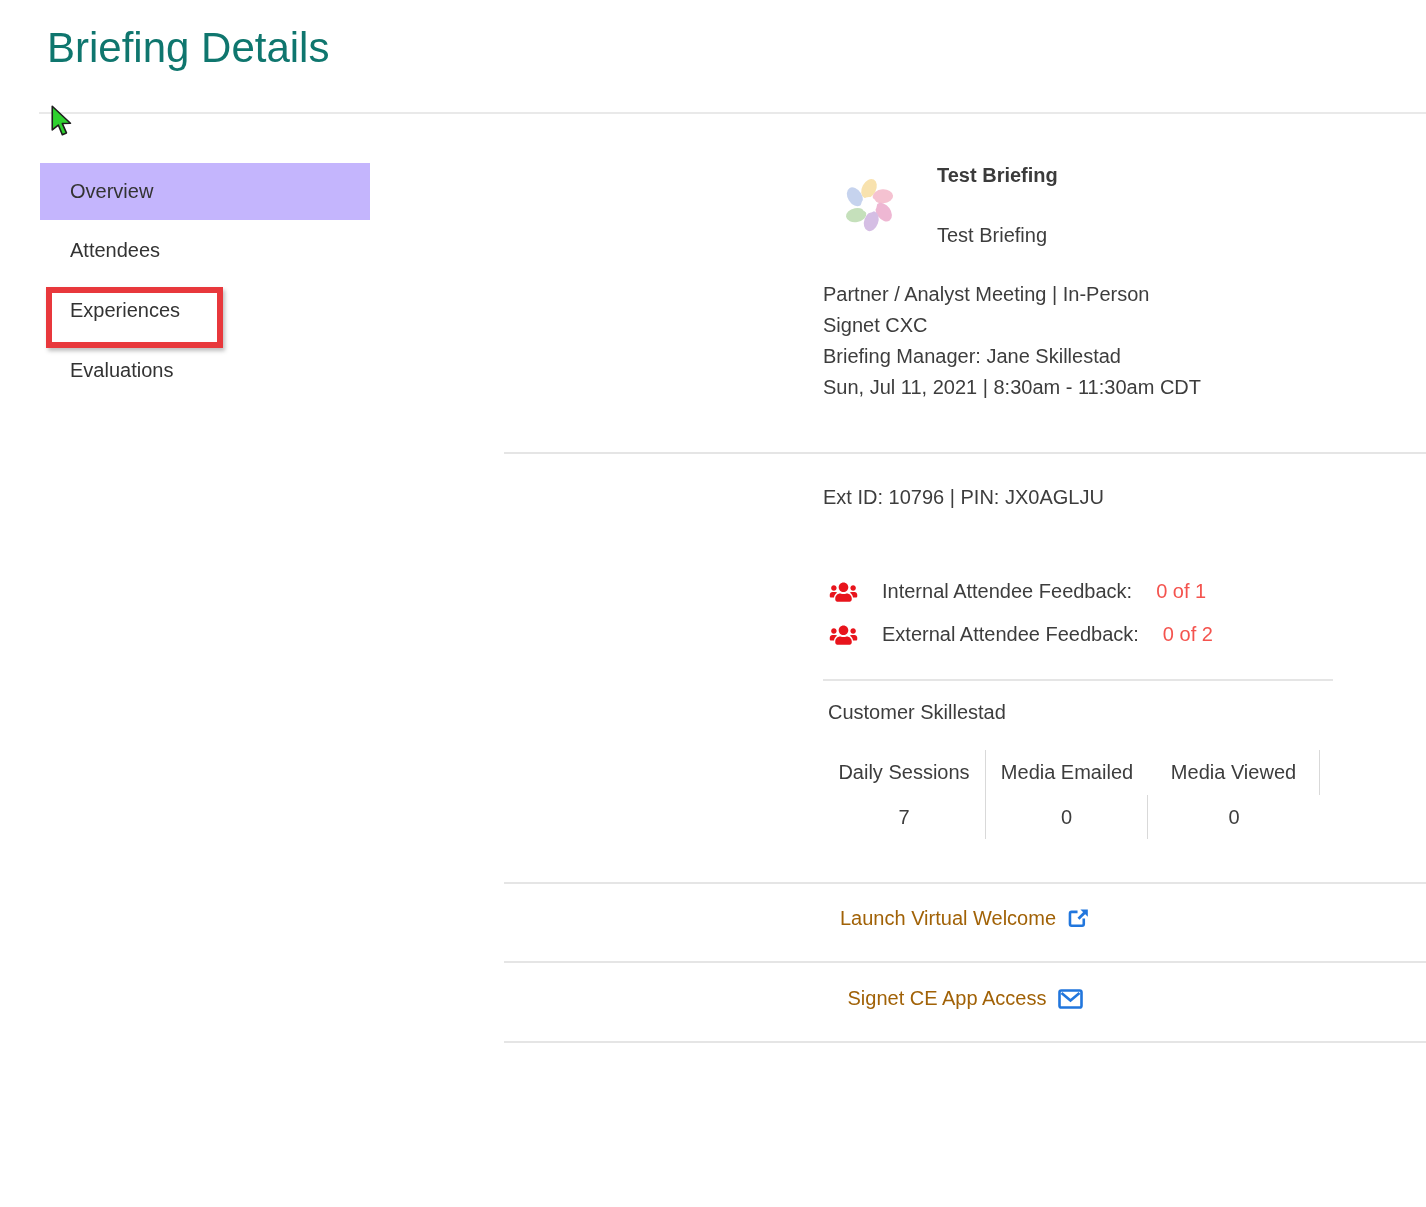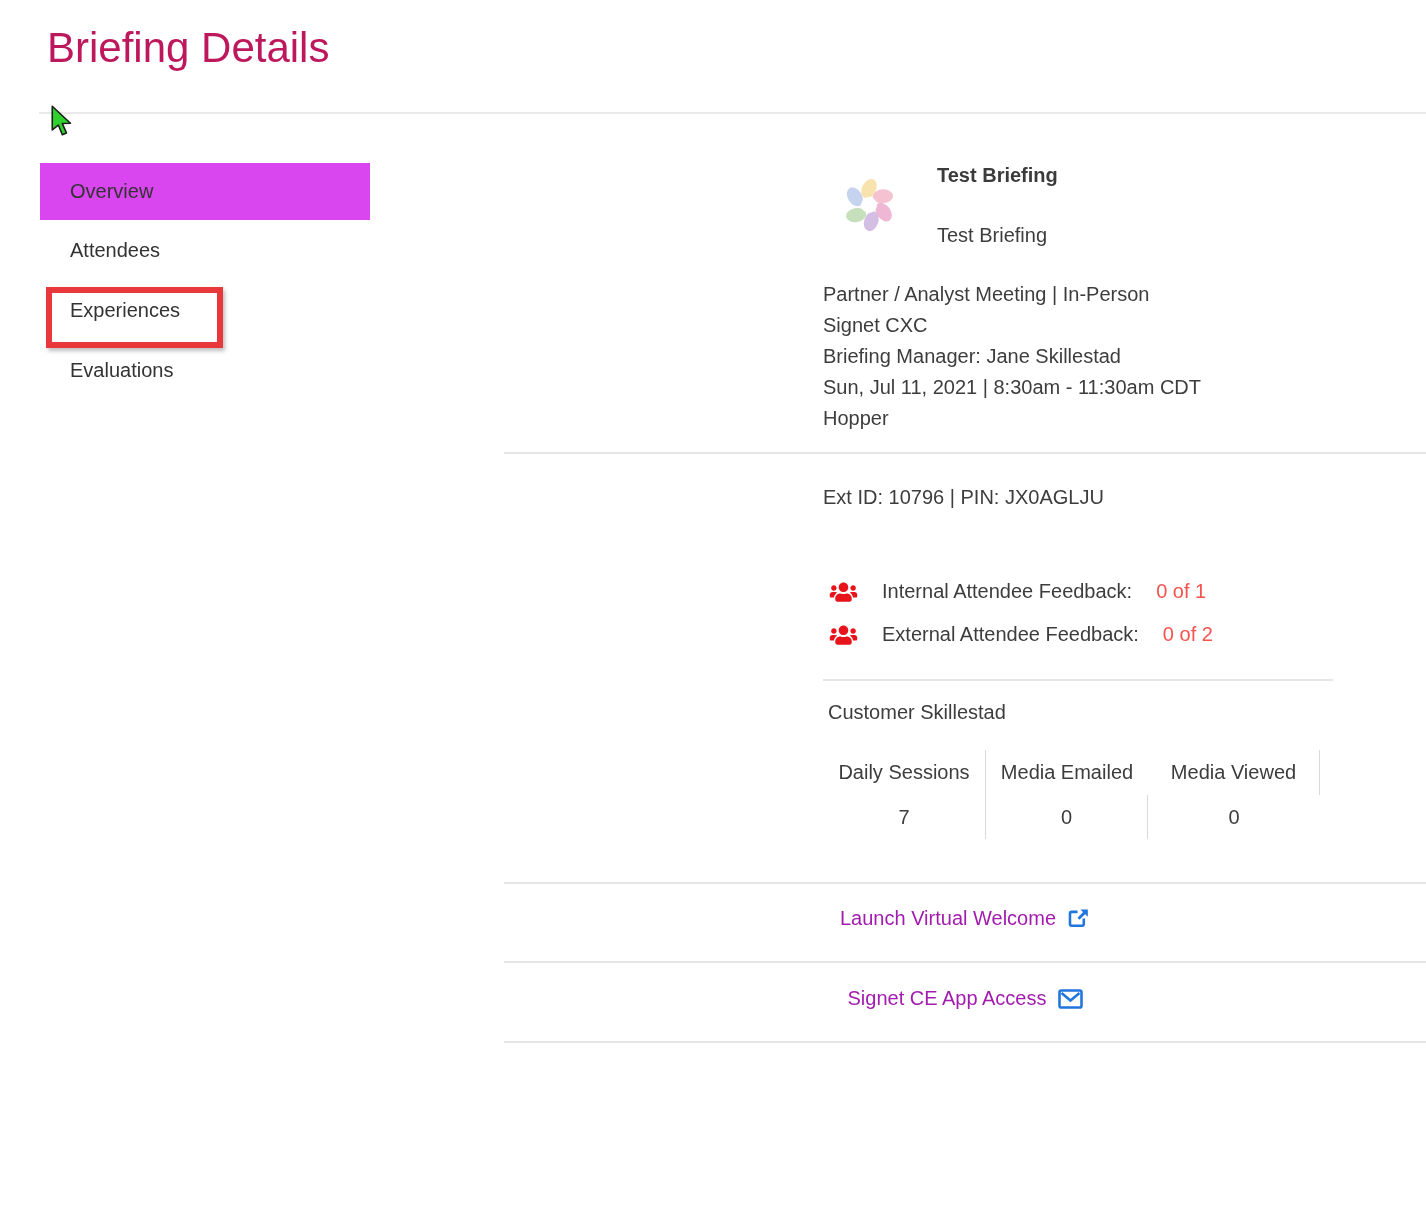--- a/index.html
+++ b/index.html
@@ -7,36 +7,36 @@
   .page {
     position:relative;
     width:1426px; height:1207px;
     background:#ffffff;
     font-family:"Liberation Sans", sans-serif;
     color:#3d3d3d;
     overflow:hidden;
   }
   .page-title {
     position:absolute; left:47px; top:24px;
-    font-size:42px; font-weight:400; color:#be185d;
+    font-size:42px; font-weight:400; color:#0f766e;
   }
   .title-rule {
     position:absolute; left:39px; right:0; top:112px;
     height:2px; background:#e9e9e9;
   }
   .cursor { position:absolute; left:50px; top:105px; }
 
   
   .sidebar { position:absolute; left:40px; top:163px; width:330px; font-size:20px; }
   .sidebar-item {
     height:57px; display:flex; align-items:center;
     padding-left:30px; color:#333333; cursor:pointer;
   }
   .sidebar-item + .sidebar-item { height:60px; }
-  .sidebar-item.active { background:#d946ef; }
+  .sidebar-item.active { background:#c4b5fd; }
   .red-annotation {
     position:absolute; left:46px; top:287px; width:177px; height:61px;
     border:6px solid #e8383c;
     box-shadow:2px 3px 4px rgba(0,0,0,0.25);
     pointer-events:none;
   }
 
   
   .divider { position:absolute; height:2px; background:#e5e5e5; }
   .div-1 { left:504px; right:0; top:452px; }
@@ -67,21 +67,21 @@
     height:45px;
   }
   .engagement-table .cell.b { border-right:1px solid #d9d9d9; }
   .engagement-table .val { height:44px; }
 
   .link-row { position:absolute; left:504px; width:922px; text-align:center; }
   .link-row-1 { top:907px; }
   .link-row-2 { top:987px; }
   .content-link {
     display:inline-flex; align-items:center; gap:11px;
-    color:#a21caf; font-size:20px; text-decoration:none; cursor:pointer;
+    color:#a16207; font-size:20px; text-decoration:none; cursor:pointer;
   }
   .content-link svg { display:block; }
 </style>
 </head>
 <body>
 
 <div class="page">
 
   <h1 class="page-title">Briefing Details</h1>
   <div class="title-rule"></div>
@@ -121,21 +121,20 @@
     </svg>
 
     <div class="briefing-title">Test Briefing</div>
     <div class="briefing-subtitle">Test Briefing</div>
 
     <div class="details-block">
       <div>Partner / Analyst Meeting | In-Person</div>
       <div>Signet CXC</div>
       <div>Briefing Manager: Jane Skillestad</div>
       <div>Sun, Jul 11, 2021 | 8:30am - 11:30am CDT</div>
-      <div>Hopper</div>
     </div>
 
     <div class="divider div-1"></div>
 
     <div class="status-block">
       <div>Ext ID: 10796 | PIN: JX0AGLJU</div>
     </div>
 
     <div class="feedback-block">
       <div class="feedback-row">

